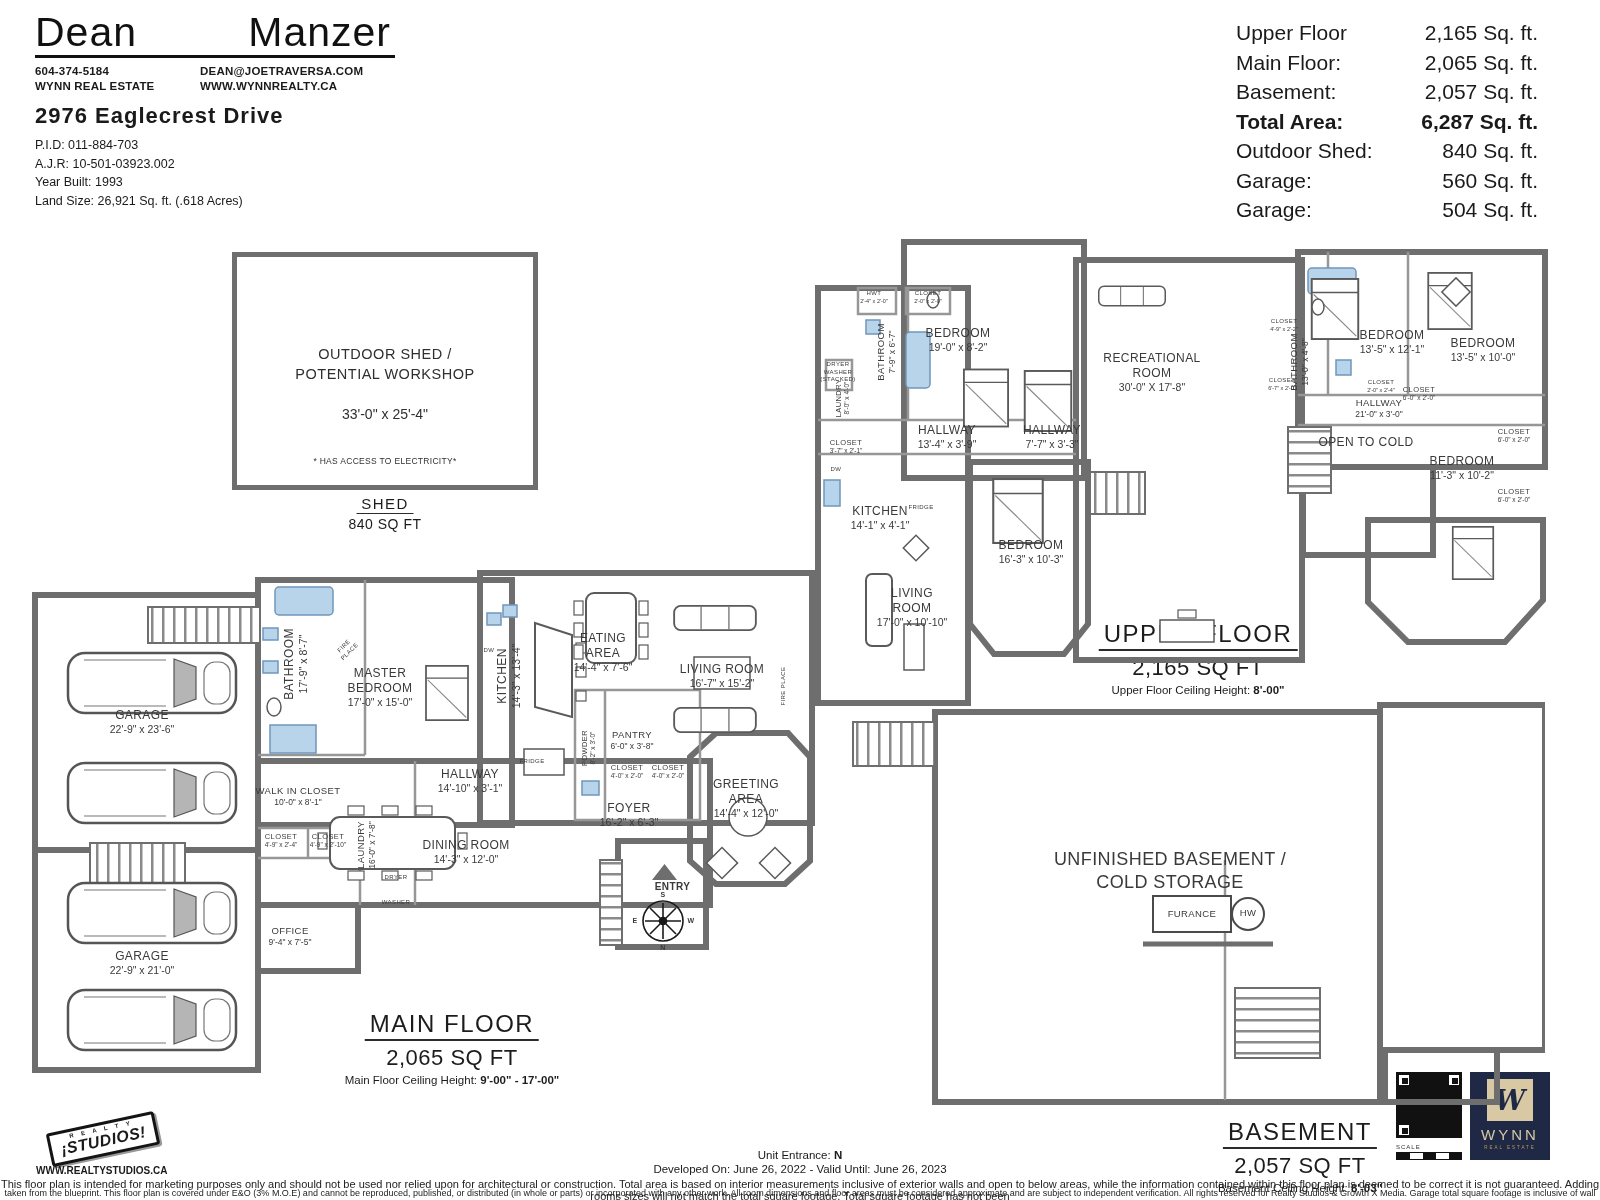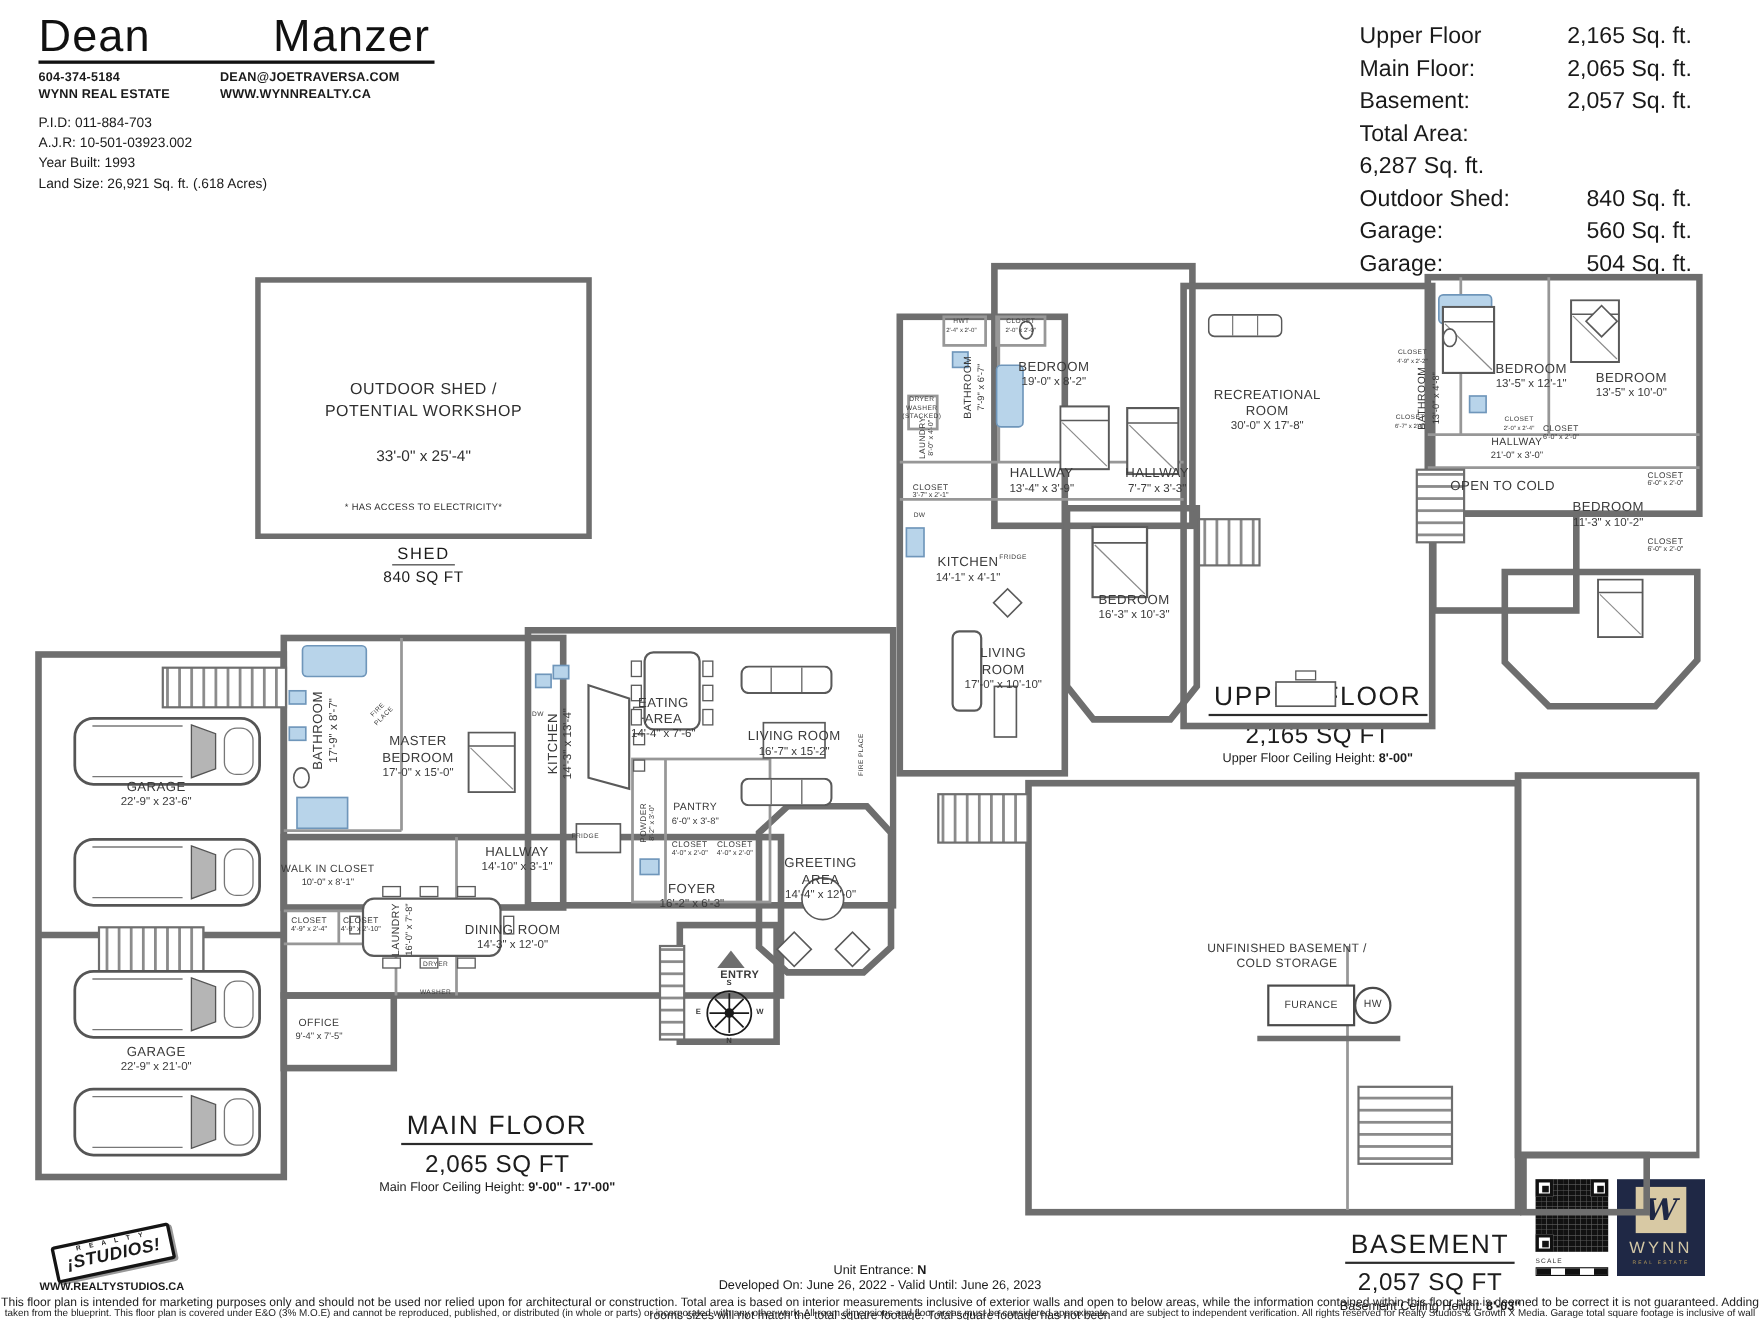--- a/index.html
+++ b/index.html
@@ -15,21 +15,21 @@
     font-size:41px;font-weight:500;letter-spacing:1px;color:#111;
     border-bottom:3px solid #111;padding:0 4px 2px 0;line-height:1;}
   .hdr-contact{display:grid;grid-template-columns:165px 1fr;margin-top:6px;
     font-size:11.5px;font-weight:700;line-height:15px;letter-spacing:.2px;}
   .hdr-addr{font-size:22px;font-weight:800;letter-spacing:1px;margin-top:8px;line-height:28px;}
   .hdr-meta{font-size:12.5px;font-weight:500;margin-top:6px;line-height:18.5px;}
 
   
   .summary{position:absolute;left:1236px;top:18px;width:302px;font-size:21px;}
   .sum-row{display:flex;justify-content:space-between;line-height:29.5px;}
-  .sum-row.bold{font-weight:400;flex-direction:column;}
+  .sum-row.bold{font-weight:700;}
 
   
   .shed-box{position:absolute;left:232px;top:252px;width:306px;height:238px;
     border:5px solid #6e6e6e;display:flex;flex-direction:column;align-items:center;
     text-align:center;color:#2f2f2f;}
   .shed-title{margin-top:88px;font-size:14.5px;letter-spacing:.5px;white-space:pre-line;line-height:1.35;}
   .shed-dims{margin-top:22px;font-size:14px;}
   .shed-note{margin-top:34px;font-size:8.5px;letter-spacing:.3px;}
 
   
@@ -41,21 +41,21 @@
   .ft-ceil b{font-weight:800;}
   .shed-label .ft-name{font-size:15px;border-bottom-width:1.5px;}
   .shed-label .ft-sqft{font-size:14px;margin-top:2px;}
 
   
   .plan{position:absolute;z-index:1;}
   .rooms-layer{position:absolute;left:0;top:0;width:1600px;height:1200px;z-index:3;pointer-events:none;}
   .room{position:absolute;text-align:center;color:#3a3a3a;white-space:pre-line;line-height:1.25;}
   .room .rn{letter-spacing:.4px;}
   .room.md .rn{font-size:12px;}   .room.md .rd{font-size:10.5px;}
-  .room.lg .rn{font-size:11px;}
+  .room.lg .rn{font-size:18px;}
   .room.sm2 .rn{font-size:9.5px;} .room.sm2 .rd{font-size:8.5px;}
   .room.sm2b .rn{font-size:10px;font-weight:700;}
   .room.sm .rn{font-size:7.5px;}  .room.sm .rd{font-size:6.5px;}
   .room.xs .rn{font-size:6px;}    .room.xs .rd{font-size:5.5px;}
   .room.xxs .rn{font-size:7px;font-weight:700;}
 
   
   .foot-center{position:absolute;left:0;width:1600px;text-align:center;}
   .unit-entrance{top:1149px;font-size:11.5px;}
   .unit-entrance b{font-weight:800;}
@@ -94,20 +94,21 @@
     <span data-interactable="false">Dean</span>
     <span data-interactable="false">Manzer</span>
   </div>
   <div class="hdr-contact" data-interactable="false">
     <span data-interactable="false">604-374-5184</span>
     <span data-interactable="false">DEAN@JOETRAVERSA.COM</span>
     <span data-interactable="false">WYNN REAL ESTATE</span>
     <span data-interactable="false">WWW.WYNNREALTY.CA</span>
   </div>
   <div class="hdr-addr" data-interactable="false">
+    <div data-interactable="false">2976 Eaglecrest Drive</div>
   </div>
   <div class="hdr-meta" data-interactable="false">
     <div data-interactable="false">P.I.D: 011-884-703</div>
     <div data-interactable="false">A.J.R: 10-501-03923.002</div>
     <div data-interactable="false">Year Built: 1993</div>
     <div data-interactable="false">Land Size: 26,921 Sq. ft. (.618 Acres)</div>
   </div>
 </div>
 
 <div class="summary" data-interactable="false">

